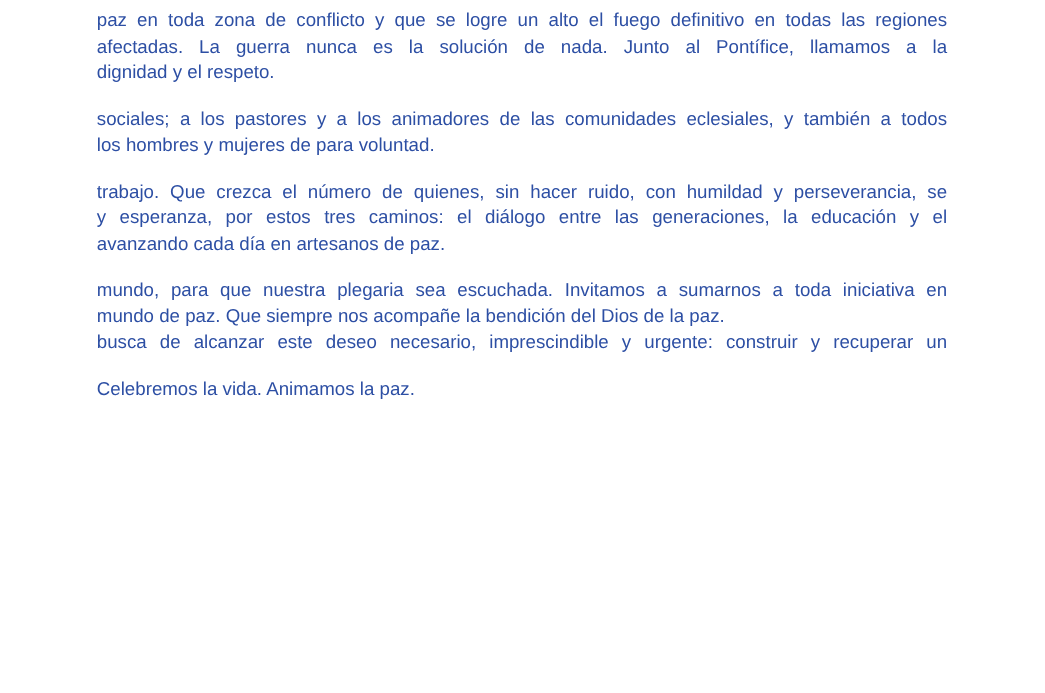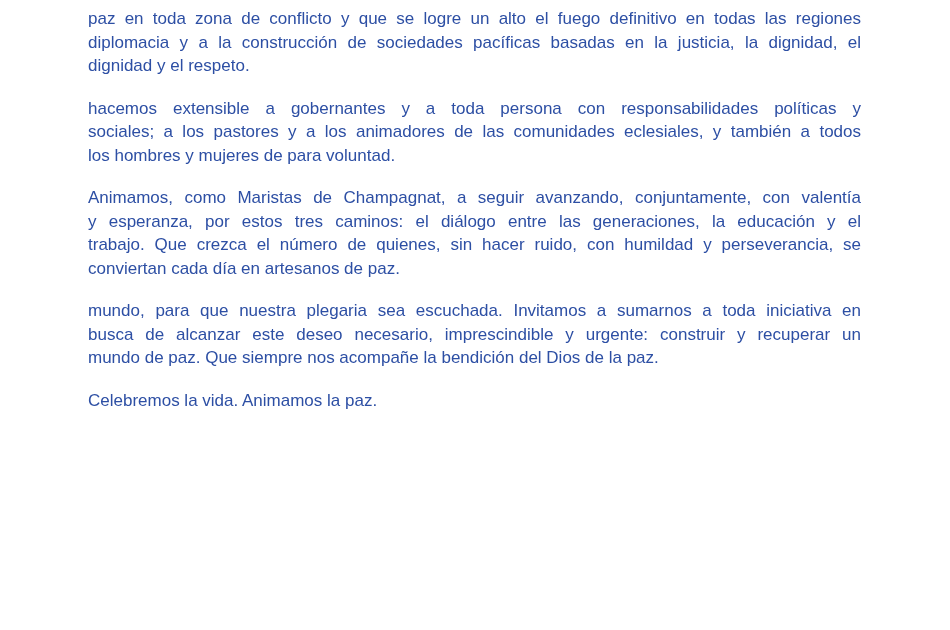--- a/index.html
+++ b/index.html
@@ -37,36 +37,34 @@
     text-align-last: left;
   }
 </style>
 </head>
 <body style="background: rgb(255, 255, 255);">
 
 <main class="page">
   <div class="text-block" style="color: rgb(45, 79, 164);">
       <div class="paragraph">
         <div class="line">paz en toda zona de conflicto y que se logre un alto el fuego definitivo en todas las regiones</div>
-        <div class="line">diplomacia y a la construcción de sociedades pacíficas basadas en la justicia, la dignidad, el</div>
+        <div class="line">afectadas. La guerra nunca es la solución de nada. Junto al Pontífice, llamamos a la</div>
         <div class="line last">dignidad y el respeto.</div>
       </div>
       <div class="paragraph">
-        <div class="line">hacemos extensible a gobernantes y a toda persona con responsabilidades políticas y</div>
         <div class="line">sociales; a los pastores y a los animadores de las comunidades eclesiales, y también a todos</div>
         <div class="line last">los hombres y mujeres de para voluntad.</div>
       </div>
       <div class="paragraph">
-        <div class="line">Animamos, como Maristas de Champagnat, a seguir avanzando, conjuntamente, con valentía</div>
+        <div class="line">trabajo. Que crezca el número de quienes, sin hacer ruido, con humildad y perseverancia, se</div>
         <div class="line">y esperanza, por estos tres caminos: el diálogo entre las generaciones, la educación y el</div>
-        <div class="line">trabajo. Que crezca el número de quienes, sin hacer ruido, con humildad y perseverancia, se</div>
-        <div class="line last">conviertan cada día en artesanos de paz.</div>
+        <div class="line last">avanzando cada día en artesanos de paz.</div>
       </div>
       <div class="paragraph">
         <div class="line">mundo, para que nuestra plegaria sea escuchada. Invitamos a sumarnos a toda iniciativa en</div>
+        <div class="line last">mundo de paz. Que siempre nos acompañe la bendición del Dios de la paz.</div>
         <div class="line">busca de alcanzar este deseo necesario, imprescindible y urgente: construir y recuperar un</div>
-        <div class="line last">mundo de paz. Que siempre nos acompañe la bendición del Dios de la paz.</div>
       </div>
       <div class="paragraph">
         <div class="line last">Celebremos la vida. Animamos la paz.</div>
       </div>
     </div>
 </main>
 
 </body></html>

